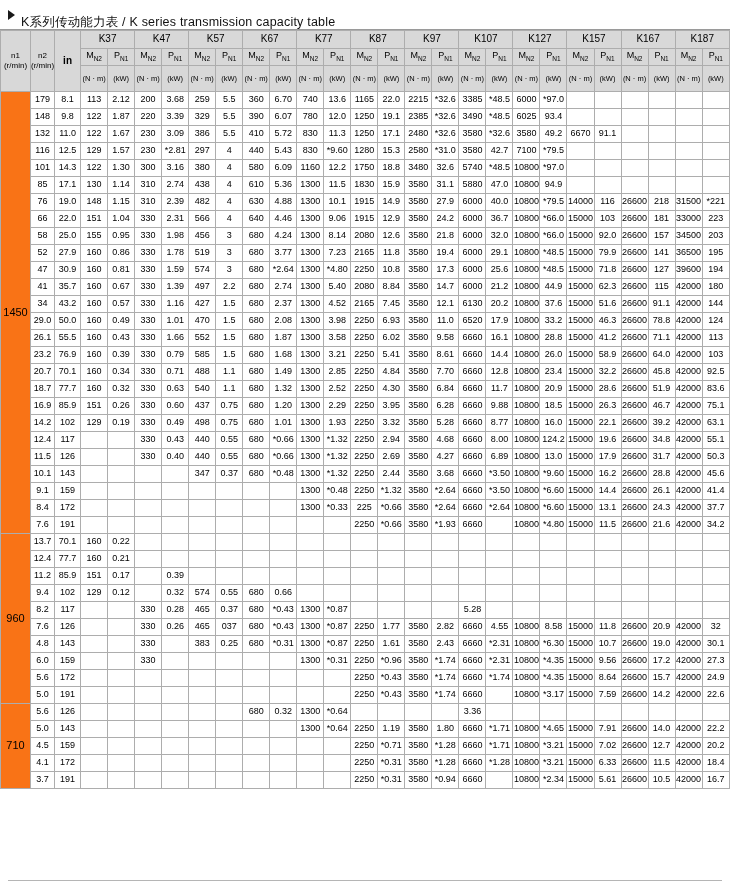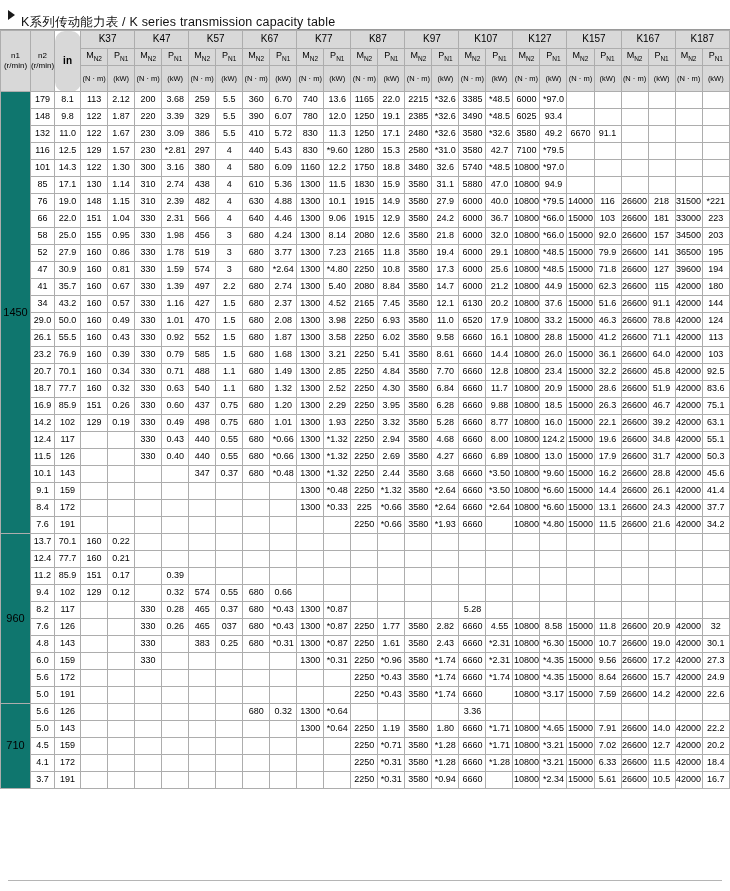--- a/index.html
+++ b/index.html
@@ -62,25 +62,24 @@
     height: 26px;
     line-height: 1.25;
   }
   thead td.rpm {
     font-size: 8px;
     line-height: 1.25;
   }
   thead td.inn {
     font-size: 10px;
     font-weight: bold;
-    border-radius: 10px;
   }
   td.n1 {
     font-size: 11px;
-    background: #0f766e;
+    background: #f97316;
   }
   td.grpsep { border-top: 2px solid #5a5a5a; }
   tbody td { background: #fff; }
   .sub { font-size: 6.5px; vertical-align: sub; }
   .col-n1 { width: 30px; }
   .col-n2 { width: 24px; }
   .col-i  { width: 26px; }
   .col-d  { width: 27px; }
 
   .footer-line {
@@ -601,21 +600,21 @@
           <td>78.8</td>
           <td>42000</td>
           <td>124</td>
         </tr>
         <tr>
           <td>26.1</td>
           <td>55.5</td>
           <td>160</td>
           <td>0.43</td>
           <td>330</td>
-          <td>0.92</td>
+          <td>1.66</td>
           <td>552</td>
           <td>1.5</td>
           <td>680</td>
           <td>1.87</td>
           <td>1300</td>
           <td>3.58</td>
           <td>2250</td>
           <td>6.02</td>
           <td>3580</td>
           <td>9.58</td>
@@ -645,21 +644,21 @@
           <td>3.21</td>
           <td>2250</td>
           <td>5.41</td>
           <td>3580</td>
           <td>8.61</td>
           <td>6660</td>
           <td>14.4</td>
           <td>10800</td>
           <td>26.0</td>
           <td>15000</td>
-          <td>36.1</td>
+          <td>58.9</td>
           <td>26600</td>
           <td>64.0</td>
           <td>42000</td>
           <td>103</td>
         </tr>
         <tr>
           <td>20.7</td>
           <td>70.1</td>
           <td>160</td>
           <td>0.34</td>

